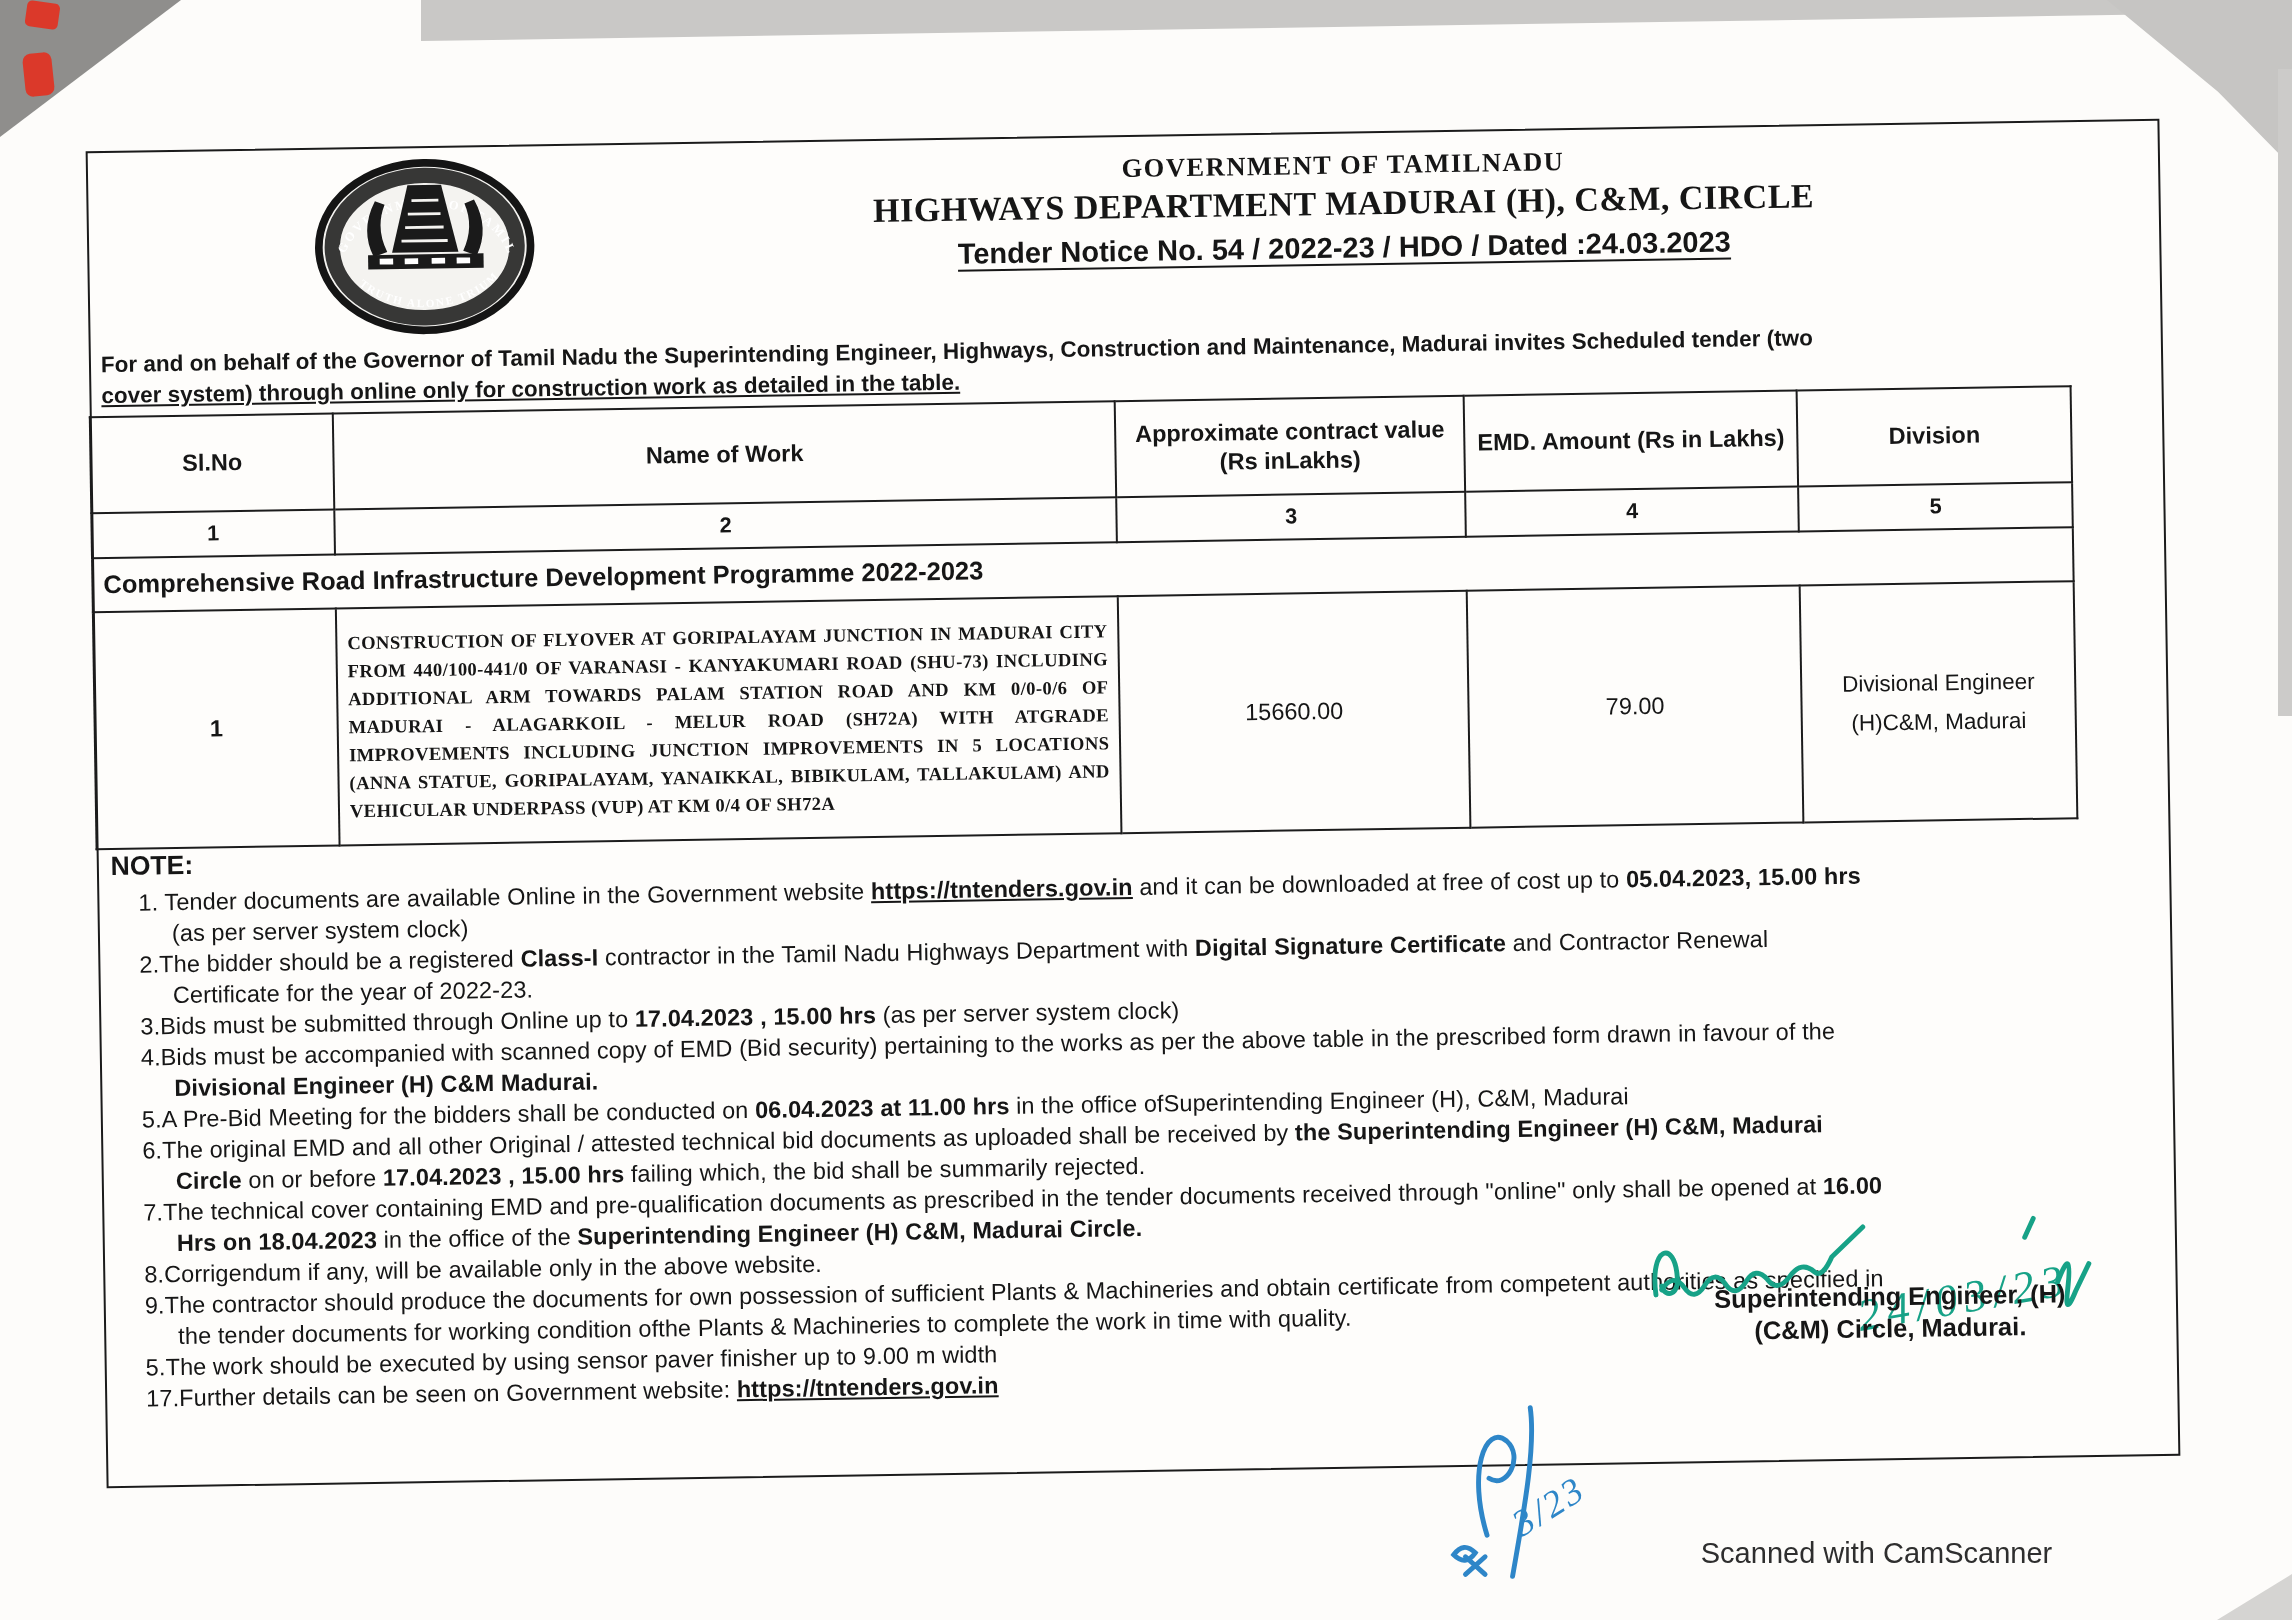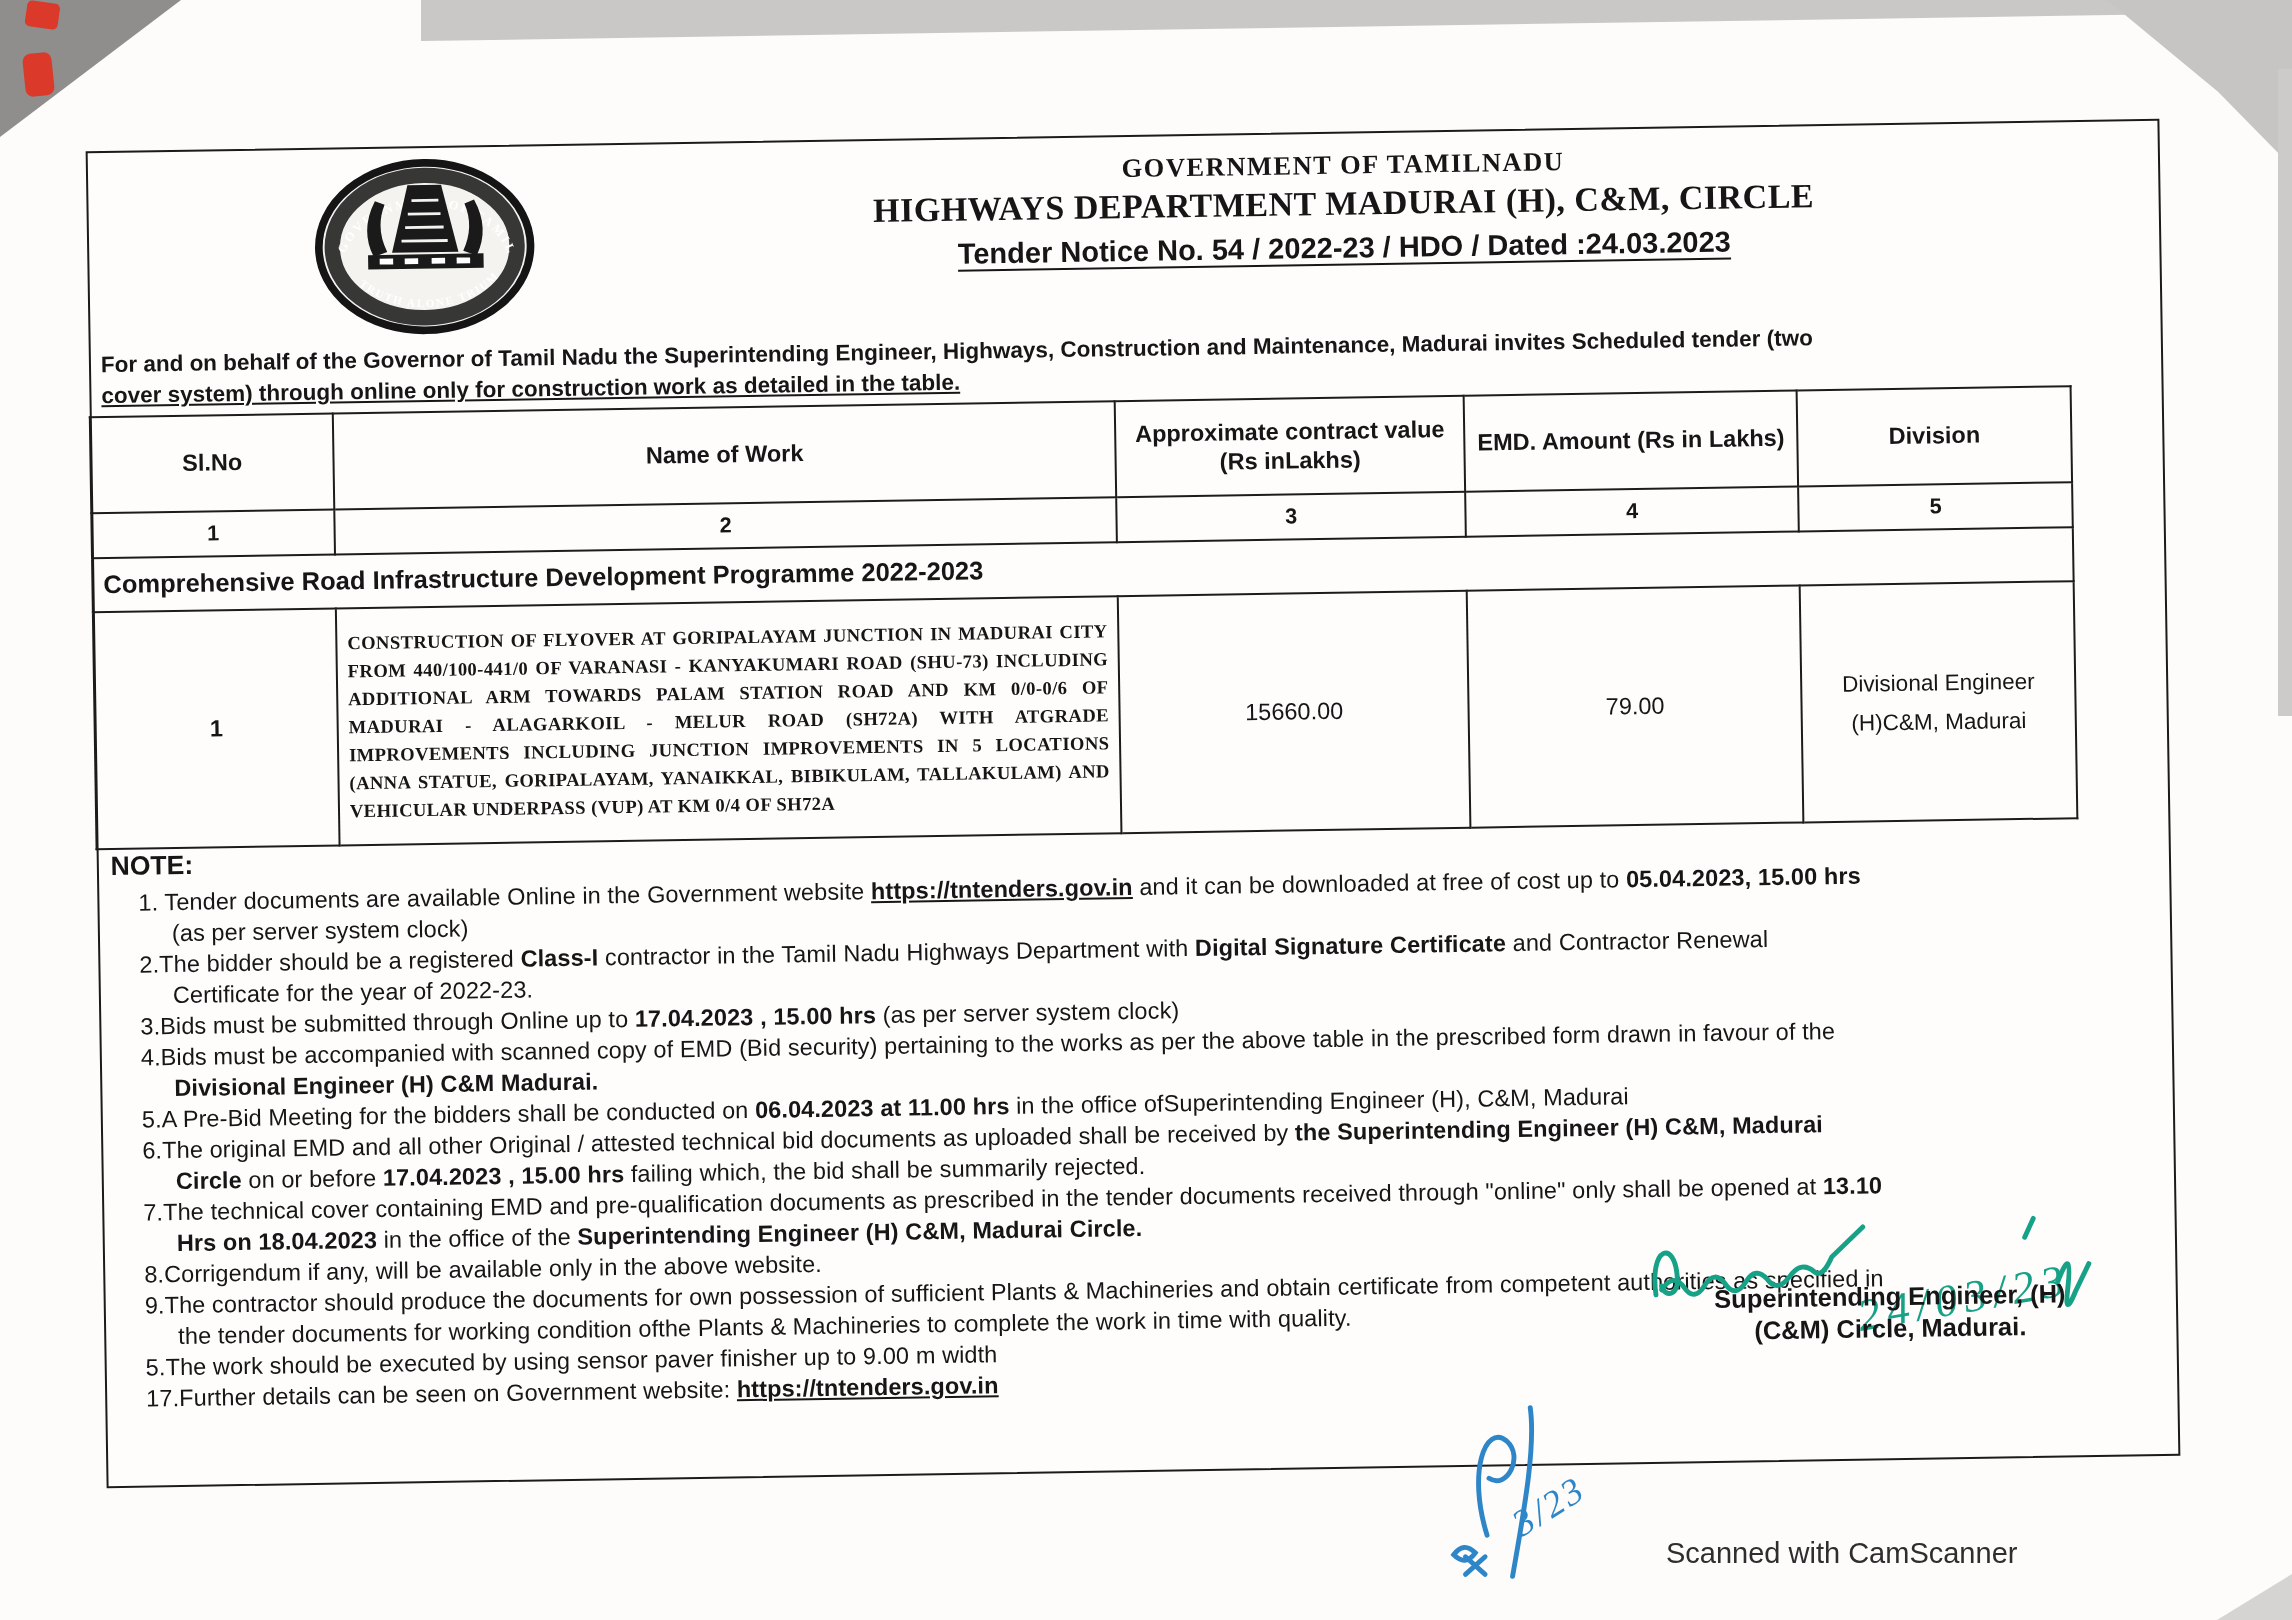--- a/index.html
+++ b/index.html
@@ -49,21 +49,21 @@
          list-style:none;margin:0;padding:0;letter-spacing:0.1px;}
   .notes li{padding-left:33px;text-indent:-33px;margin:0;}
   .notes span[data-b]{font-weight:bold;}
   .notes span[data-u]{text-decoration:underline;}
   
   .sig-svg{position:absolute;left:1509px;top:1066px;}
   .signer{position:absolute;left:1529px;top:1155px;width:510px;text-align:center;
           font-size:25.5px;font-weight:bold;line-height:32px;}
   
   .blue-svg{position:absolute;left:1436px;top:1390px;}
-  .camscan{position:absolute;left:1666px;top:1537px;width:421px;
+  .camscan{position:absolute;left:1666px;top:1537px;width:421px;text-align:center;
            font-size:29px;color:#2e2e2e;}
 </style>
 </head>
 <body>
 
 <div class="photo">
 
   <div class="corner-tl"></div>
   <div class="strip-top"></div>
   <div class="block-tr"></div>
@@ -146,21 +146,21 @@
     </div>
 
     <div class="note-head">NOTE:</div>
     <ol class="notes">
       <li><span>1. </span><span><span>Tender documents are available Online in the Government website </span><span data-b="" data-u="">https://tntenders.gov.in</span><span> and it can be downloaded at free of cost up to </span><span data-b="">05.04.2023, 15.00 hrs</span><br><span>(as per server system clock)</span></span></li>
       <li><span>2.</span><span><span>The bidder should be a registered </span><span data-b="">Class-I</span><span> contractor in the Tamil Nadu Highways Department with </span><span data-b="">Digital Signature Certificate</span><span> and Contractor Renewal</span><br><span>Certificate for the year of 2022-23.</span></span></li>
       <li><span>3.</span><span><span>Bids must be submitted through Online up to </span><span data-b="">17.04.2023 , 15.00 hrs</span><span> (as per server system clock)</span></span></li>
       <li><span>4.</span><span><span>Bids must be accompanied with scanned copy of EMD (Bid security) pertaining to the works as per the above table in the prescribed form drawn in favour of the</span><br><span data-b="">Divisional Engineer (H) C&amp;M Madurai.</span></span></li>
       <li><span>5.</span><span><span>A Pre-Bid Meeting for the bidders shall be conducted on </span><span data-b="">06.04.2023 at 11.00 hrs</span><span> in the office ofSuperintending Engineer (H), C&amp;M, Madurai</span></span></li>
       <li><span>6.</span><span><span>The original EMD and all other Original / attested technical bid documents as uploaded shall be received by </span><span data-b="">the Superintending Engineer (H) C&amp;M, Madurai</span><br><span data-b="">Circle</span><span> on or before </span><span data-b="">17.04.2023 , 15.00 hrs</span><span> failing which, the bid shall be summarily rejected.</span></span></li>
-      <li><span>7.</span><span><span>The technical cover containing EMD and pre-qualification documents as prescribed in the tender documents received through "online" only shall be opened at </span><span data-b="">13.10</span><br><span data-b="">Hrs on 18.04.2023</span><span> in the office of the </span><span data-b="">Superintending Engineer (H) C&amp;M, Madurai Circle.</span></span></li>
+      <li><span>7.</span><span><span>The technical cover containing EMD and pre-qualification documents as prescribed in the tender documents received through "online" only shall be opened at </span><span data-b="">16.00</span><br><span data-b="">Hrs on 18.04.2023</span><span> in the office of the </span><span data-b="">Superintending Engineer (H) C&amp;M, Madurai Circle.</span></span></li>
       <li><span>8.</span><span><span>Corrigendum if any, will be available only in the above website.</span></span></li>
       <li><span>9.</span><span><span>The contractor should produce the documents for own possession of sufficient Plants &amp; Machineries and obtain certificate from competent authorities as specified in</span><br><span>the tender documents for working condition ofthe Plants &amp; Machineries to complete the work in time with quality.</span></span></li>
       <li><span>5.</span><span><span>The work should be executed  by using sensor paver finisher up  to 9.00 m width</span></span></li>
       <li><span>17.</span><span><span>Further details can be seen on Government website: </span><span data-b="" data-u="">https://tntenders.gov.in</span></span></li>
     </ol>
 
     <svg class="sig-svg" width="549" height="157" viewBox="0 0 560 160">
       <g stroke="#17a287" stroke-width="5" fill="none" stroke-linecap="round">
         <path d="M42,102 C36,52 62,46 64,84 C66,101 52,107 48,93"></path>
         <path d="M48,97 q12,-18 23,-2 q10,15 21,-2 q10,-16 21,-1 q10,15 21,-2 q10,-16 22,-2 q10,14 23,-3 q12,-16 25,-4 q8,7 18,-15 l32,-30"></path>

